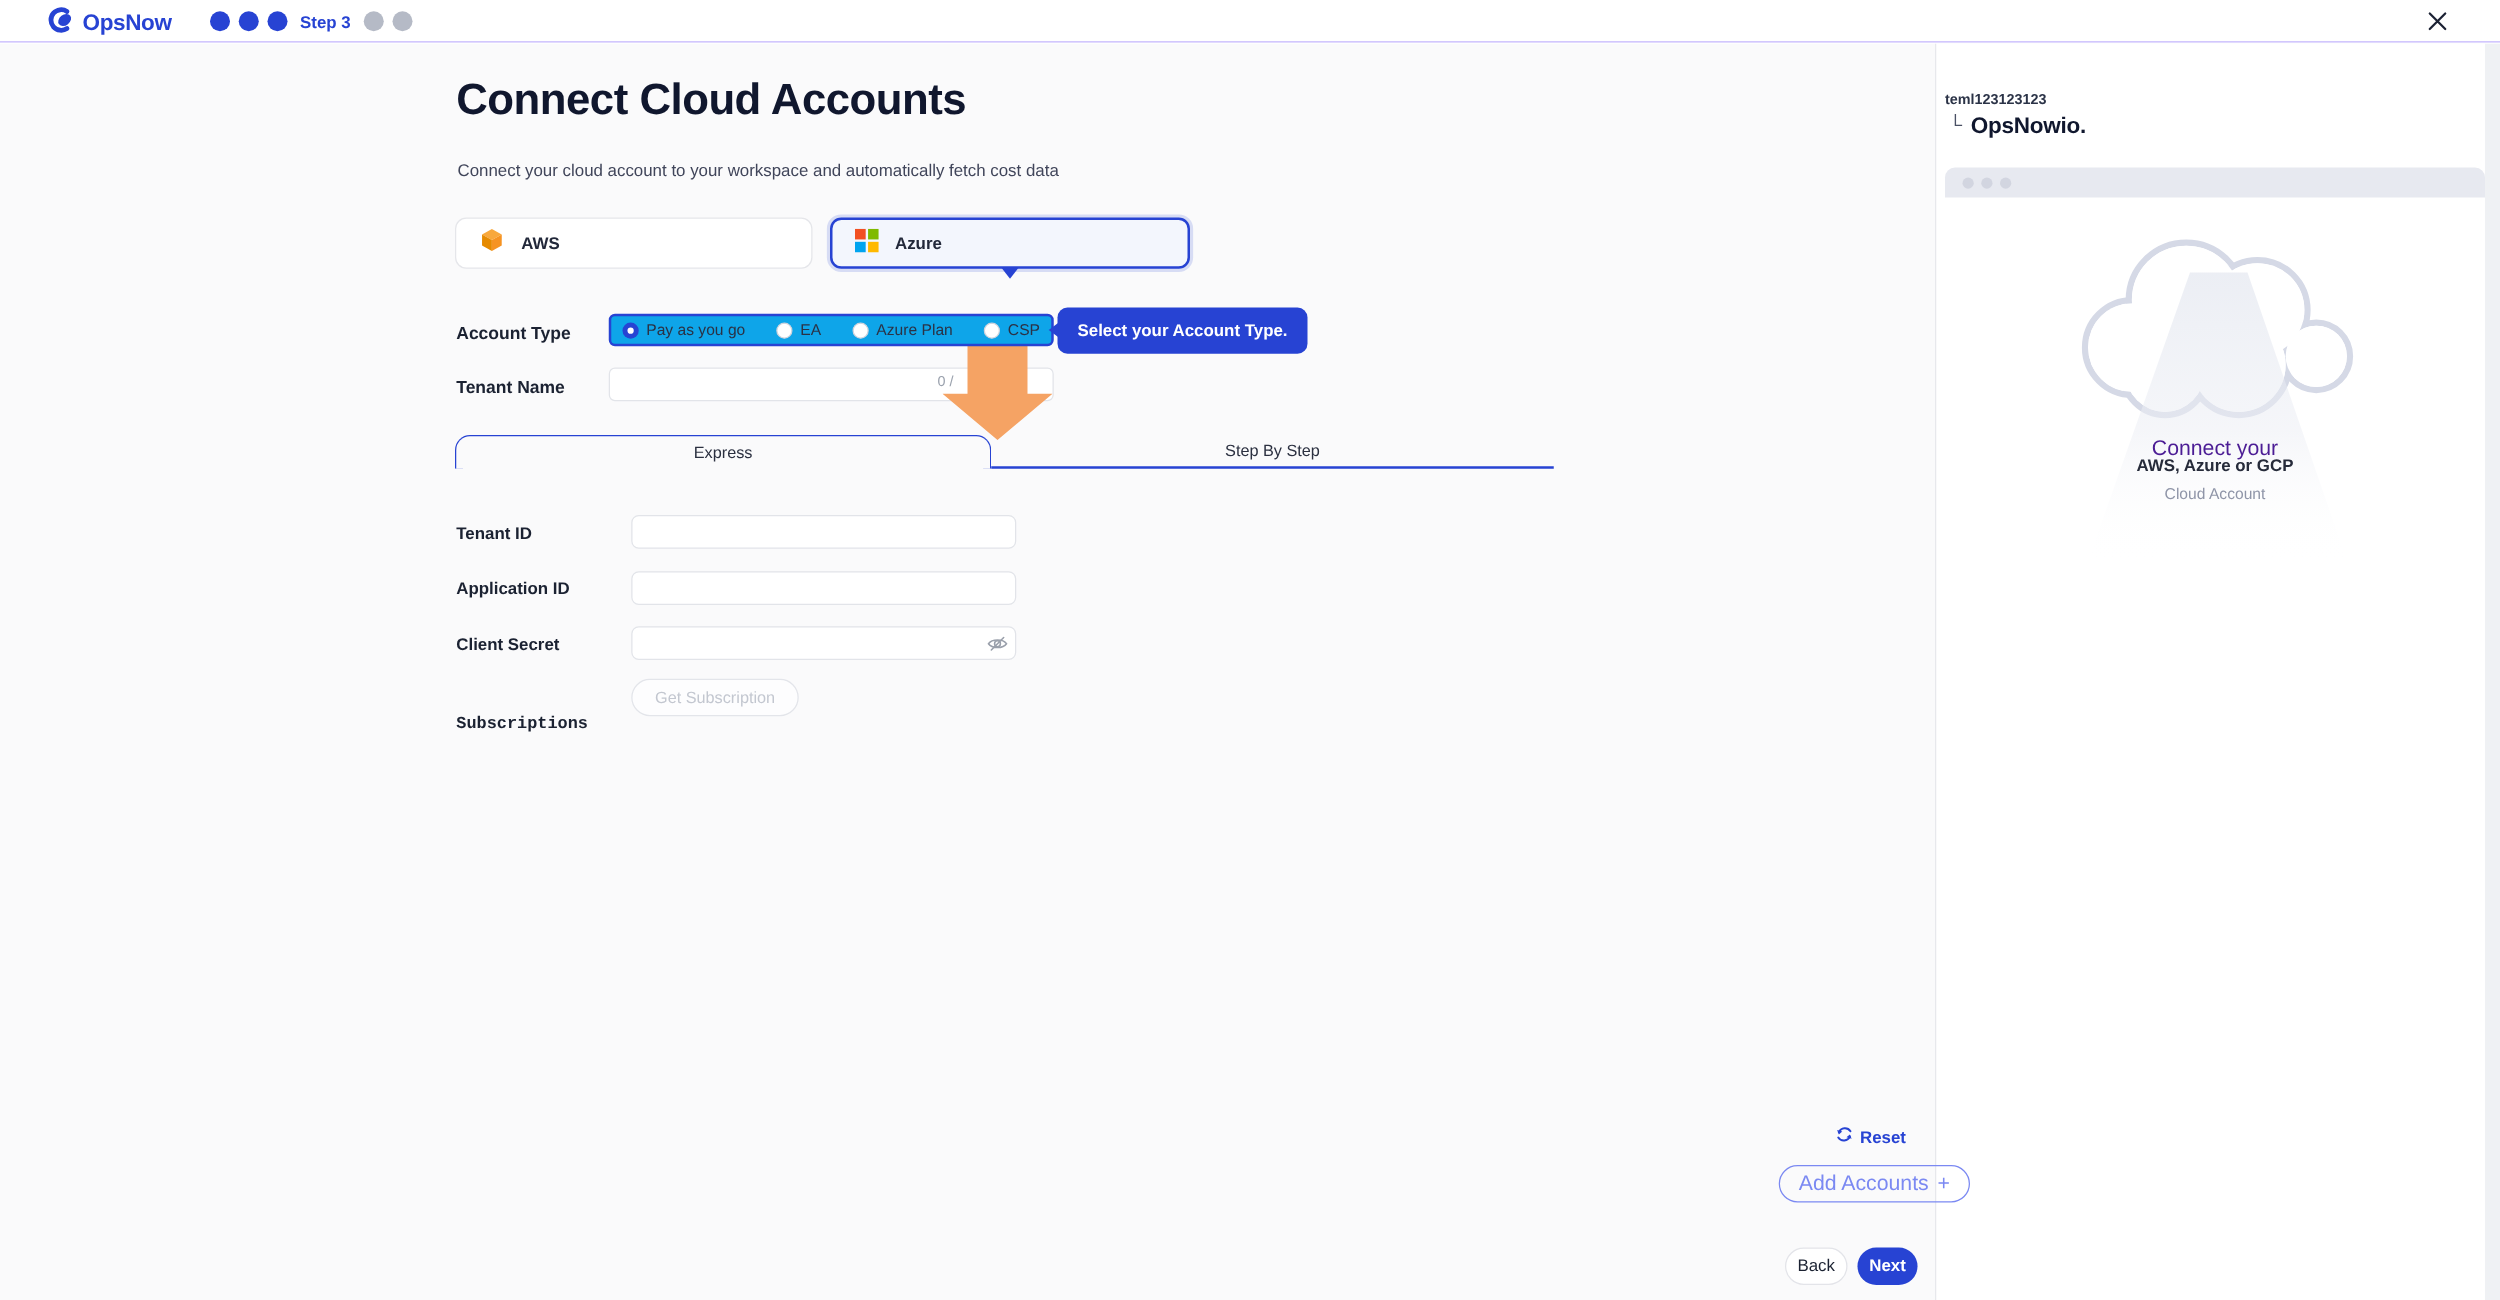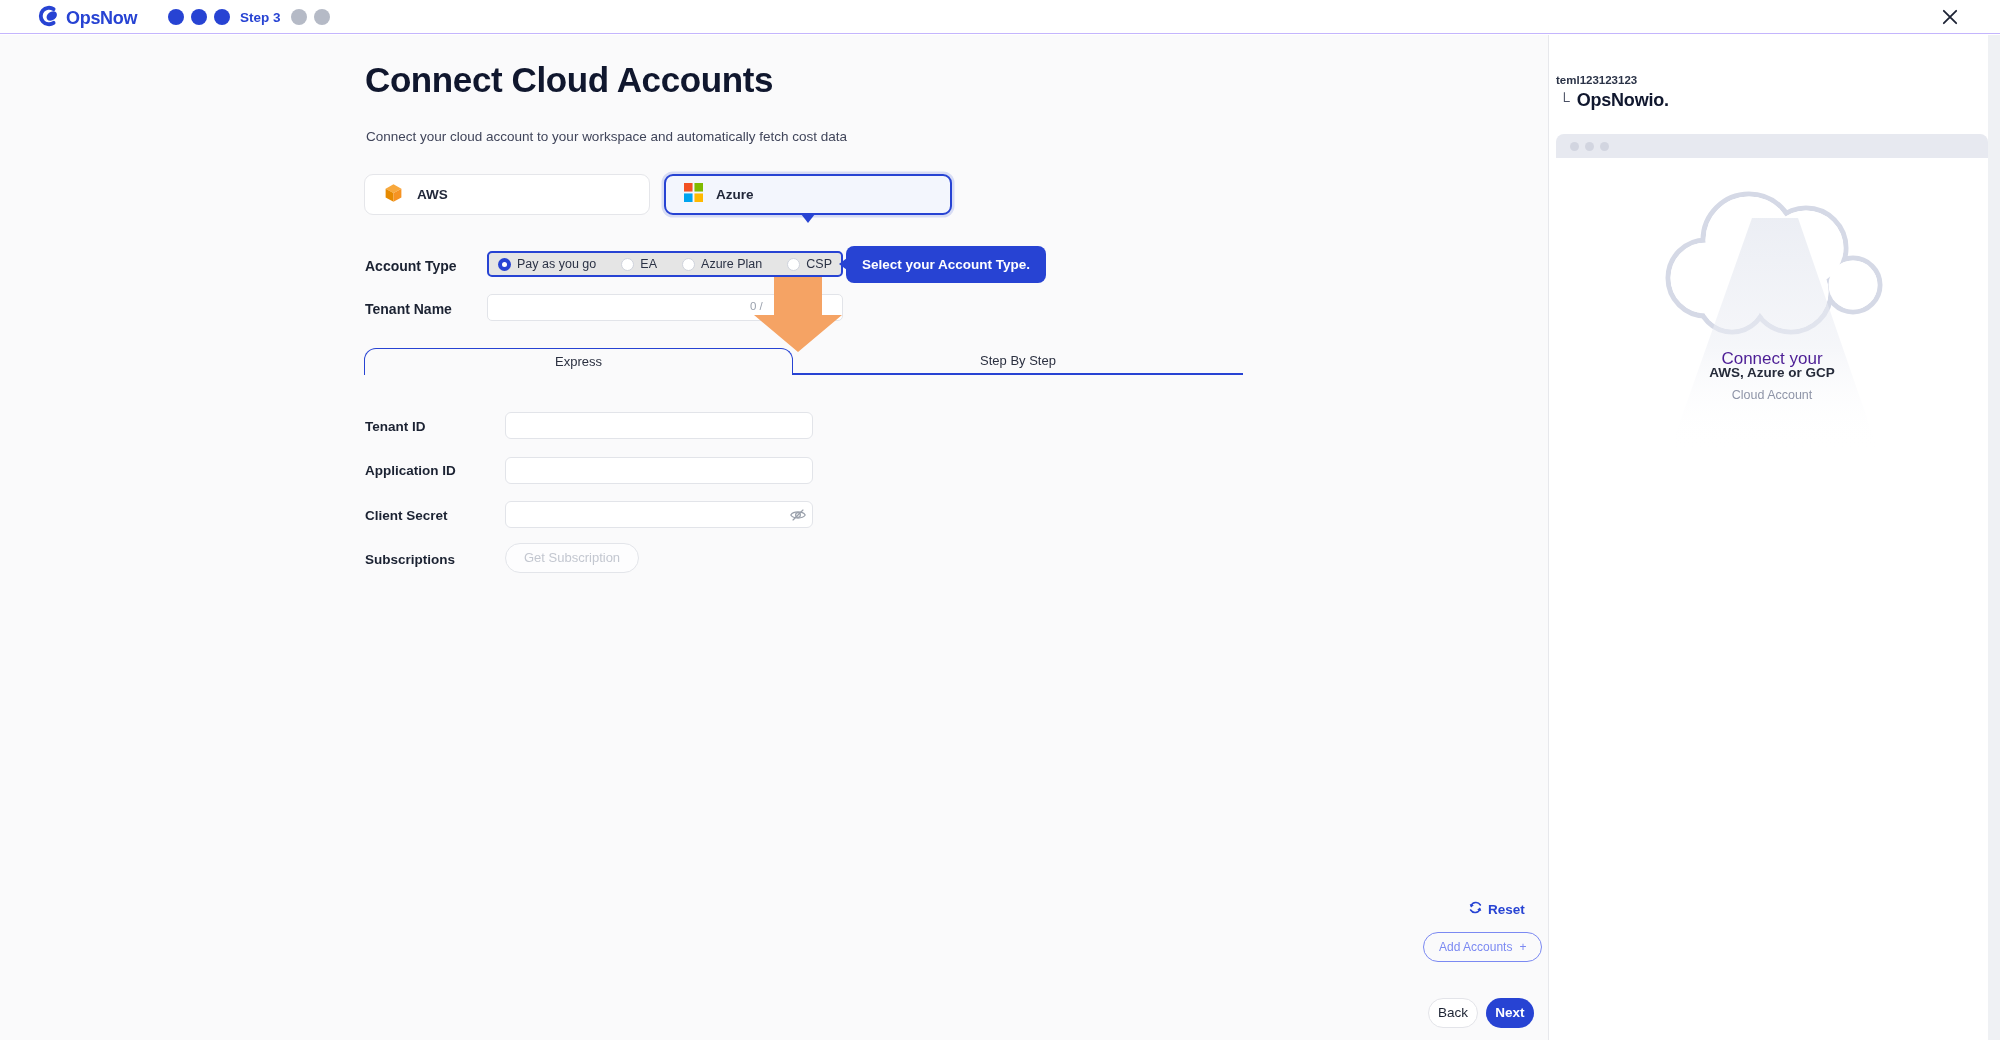--- a/index.html
+++ b/index.html
@@ -37,21 +37,21 @@
   .prov-aws { left:364px; width:286px; }
   .prov-azure { left:664px; width:288px; border:2px solid #2743D3; background:#f3f6fd;
                 box-shadow:0 0 0 2.5px rgba(39,67,211,0.16); }
   .prov-gcp { left:966px; width:278px; }
   .azure-caret { position:absolute; left:801px; top:214px; width:0; height:0;
                  border-left:7px solid transparent; border-right:7px solid transparent;
                  border-top:9px solid #2743D3; }
 
   
   .field-label { position:absolute; left:365px; font-size:14px; font-weight:700; color:#1b2232; }
-  .radio-group { position:absolute; left:487px; top:251px; width:356px; height:26px; background:#e5e5e5;
+  .radio-group { position:absolute; left:487px; top:251px; width:356px; height:26px; background:#0ea5e9;
                  border:2px solid #2743D3; border-radius:5px; display:flex; align-items:center;
                  justify-content:space-between; padding:0 9px; z-index:4; }
   .radio-opt { display:flex; align-items:center; gap:6px; cursor:pointer; }
   .radio { width:13px; height:13px; border-radius:50%; border:1.5px solid #cfd3dc; background:#fff; flex:none; }
   .radio.sel { border:none; background:#2743D3; position:relative; }
   .radio.sel::after { content:""; position:absolute; left:4px; top:4px; width:5px; height:5px;
                       border-radius:50%; background:#fff; }
   .radio-opt span.rlabel { font-size:12.5px; color:#2b3245; }
   .tooltip { position:absolute; left:846px; top:246px; height:37px; line-height:37px; padding:0 16px;
              background:#2743D3; border-radius:8px; color:#fff; font-size:13.5px; font-weight:600; z-index:6; }
@@ -85,21 +85,21 @@
   .eye-icon { position:absolute; left:789px; top:506px; width:18px; height:18px; cursor:pointer; }
   .get-sub-btn { position:absolute; left:505px; top:543px; height:30px; padding:0 18px;
                  border:1px solid #e3e5ea; border-radius:16px; background:#fdfdfe; color:#c3c7d0;
                  font-size:13px; line-height:28px; cursor:default; }
 
   
   .reset-btn { position:absolute; left:1468px; top:900px; display:flex; align-items:center; gap:5px;
                color:#2743D3; font-size:13.5px; font-weight:600; cursor:pointer; }
   .add-accounts-btn { position:absolute; left:1423px; top:932px; height:30px; padding:0 15px;
                       display:flex; align-items:center; gap:7px; border:1.5px solid #7b89f2;
-                      border-radius:16px; color:#7b89f2; font-size:12px; cursor:pointer; }
+                      border-radius:16px; color:#7b89f2; font-size:17px; cursor:pointer; }
   .back-btn { position:absolute; left:1428px; top:998px; width:50px; height:30px; border-radius:16px;
               background:#fff; border:1px solid #e3e4e9; color:#1b2232; font-size:13.5px;
               text-align:center; line-height:28px; cursor:pointer; }
   .next-btn { position:absolute; left:1486px; top:998px; width:48px; height:30px; border-radius:16px;
               background:#2743D3; color:#fff; font-size:13.5px; font-weight:600; text-align:center;
               line-height:30px; cursor:pointer; }
 
   
   .ws-id { position:absolute; left:1556px; top:74px; font-size:11.5px; font-weight:700; color:#2b3347; }
   .ws-name-row { position:absolute; left:1559px; top:90px; display:flex; align-items:flex-end; gap:7px; }
@@ -214,21 +214,21 @@
   <input class="form-input" style="top: 457px;" type="text" value="">
   <div class="form-label" style="top:508px;text-align:center;">Client Secret</div>
   <input class="form-input" style="top: 501px;" type="password" value="">
   <div class="eye-icon">
     <svg width="18" height="18" viewBox="0 0 20 20">
       <path d="M2 10 C5 5.5 15 5.5 18 10 C15 14.5 5 14.5 2 10 Z" fill="none" stroke="#9aa0ab" stroke-width="1.4"></path>
       <circle cx="10" cy="10" r="2.6" fill="none" stroke="#9aa0ab" stroke-width="1.4"></circle>
       <path d="M4.5 15.5 L15.5 4.5" stroke="#9aa0ab" stroke-width="1.4" stroke-linecap="round"></path>
     </svg>
   </div>
-  <div class="form-label" style="top:552px;">Subscriptions</div>
+  <div class="form-label" style="top:572px;font-family:Liberation Mono, monospace;">Subscriptions</div>
   <div class="get-sub-btn">Get Subscription</div>
 
   <div class="reset-btn">
     <span>
       <svg width="15" height="15" viewBox="0 0 16 16">
         <path d="M13.2 5.3 A5.6 5.6 0 0 0 3.3 6.2" fill="none" stroke="#2743D3" stroke-width="1.7" stroke-linecap="round"></path>
         <polygon points="1.8,4.2 3.3,8 6.2,5.6" fill="#2743D3"></polygon>
         <path d="M2.8 10.7 A5.6 5.6 0 0 0 12.7 9.8" fill="none" stroke="#2743D3" stroke-width="1.7" stroke-linecap="round"></path>
         <polygon points="14.2,11.8 12.7,8 9.8,10.4" fill="#2743D3"></polygon>
       </svg>

